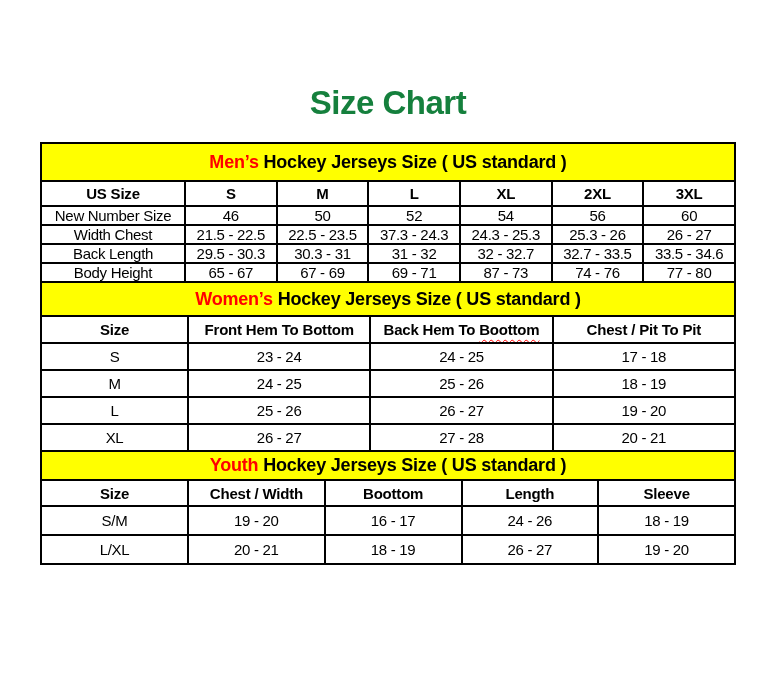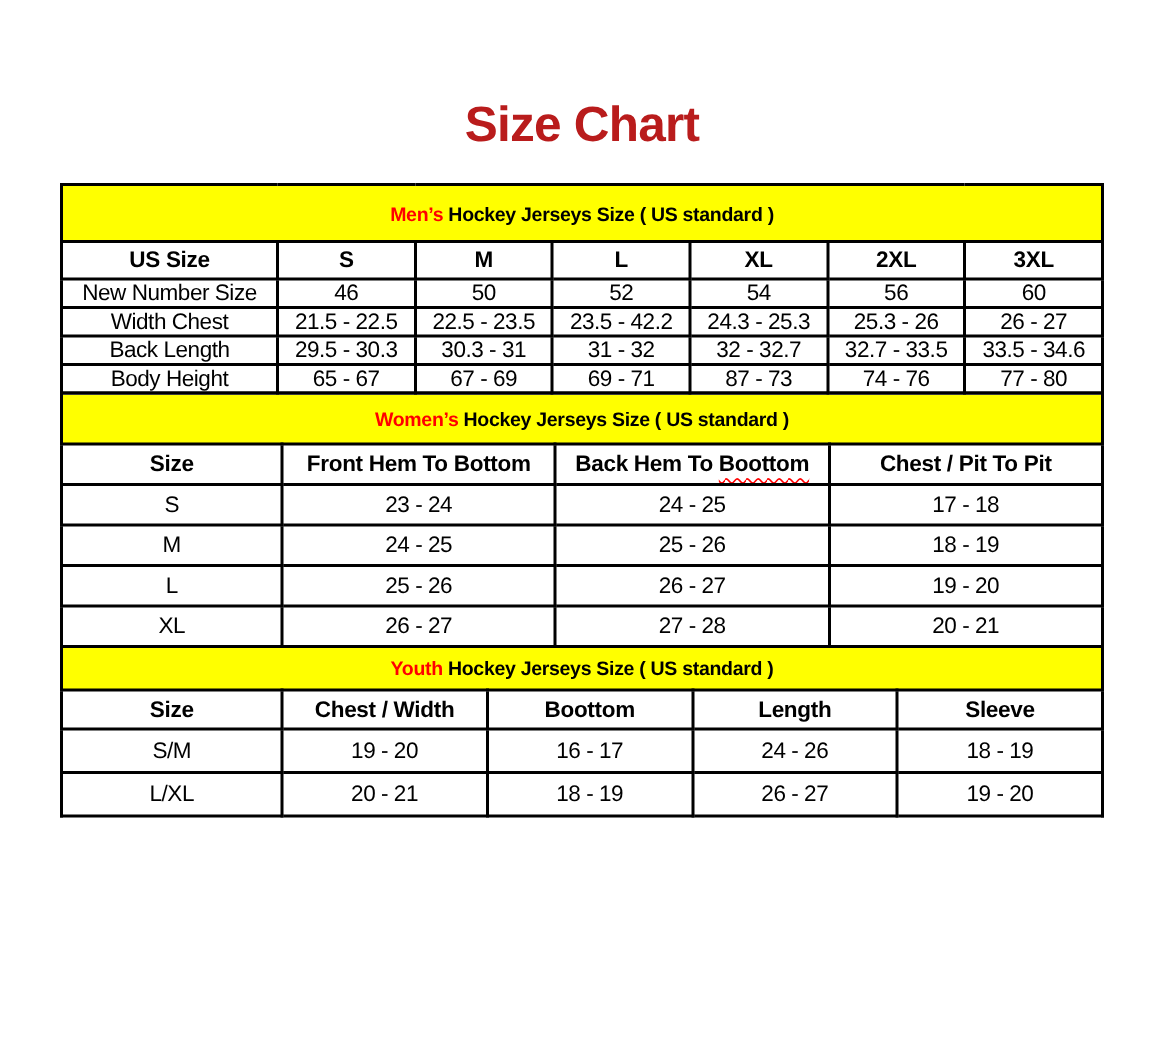--- a/index.html
+++ b/index.html
@@ -4,42 +4,42 @@
 <style>
   html, body { margin:0; padding:0; background:#ffffff; }
   body {
     width:776px; height:692px; overflow:hidden;
     font-family:"Liberation Sans", sans-serif;
     -webkit-font-smoothing:antialiased;
   }
   .page { position:relative; width:776px; height:692px; background:#fff; }
 
   .title {
-    margin:0; padding-top:64px; text-align:center;
-    font-size:33px; font-weight:bold; color:#b91c1c;
+    margin:0; padding-top:84px; text-align:center;
+    font-size:33px; font-weight:bold; color:#15803d;
     letter-spacing:-0.5px;
   }
 
   .chart-wrap { width:696px; margin:20px auto 0 auto; }
 
   table {
     border-collapse:collapse; width:696px; table-layout:fixed;
     margin:0;
   }
   table + table { margin-top:-2px; }
 
   th, td {
     border:2px solid #000; text-align:center; vertical-align:middle;
     padding:0 2px; color:#000; overflow:hidden; white-space:nowrap;
   }
 
   
   tr.band th {
     background:#ffff00; height:36px;
-    font-size:13px; font-weight:bold; letter-spacing:-0.2px;
+    font-size:18px; font-weight:bold; letter-spacing:-0.2px;
   }
   .hl { color:#ff0000; }
 
   
   tr.hdr th { font-size:15px; font-weight:bold; letter-spacing:-0.2px; }
   .mens  tr.hdr  { height:25px;padding-left:14px; }
   .womens tr.hdr { height:27px; }
   .youth tr.hdr  { height:26px; }
 
   
@@ -98,21 +98,21 @@
         <td>50</td>
         <td>52</td>
         <td>54</td>
         <td>56</td>
         <td>60</td>
       </tr>
       <tr class="data">
         <td>Width Chest</td>
         <td>21.5 - 22.5</td>
         <td>22.5 - 23.5</td>
-        <td>23.5 - 42.2</td>
+        <td>37.3 - 24.3</td>
         <td>24.3 - 25.3</td>
         <td>25.3 - 26</td>
         <td>26 - 27</td>
       </tr>
       <tr class="data">
         <td>Back Length</td>
         <td>29.5 - 30.3</td>
         <td>30.3 - 31</td>
         <td>31 - 32</td>
         <td>32 - 32.7</td>

